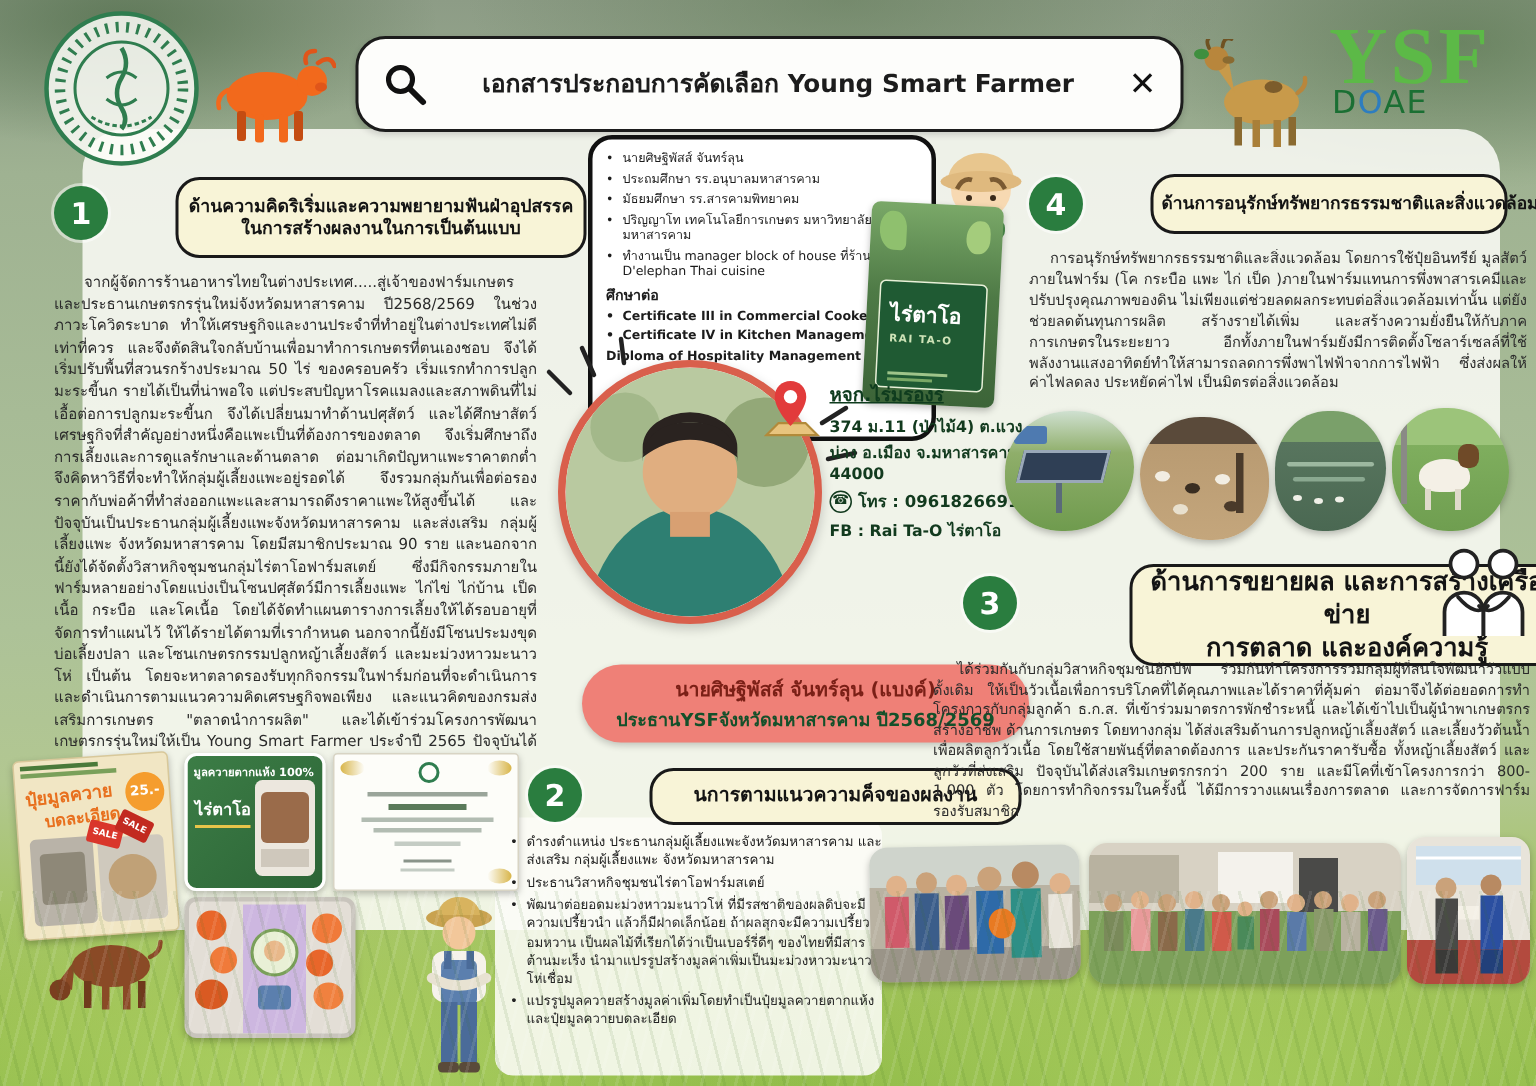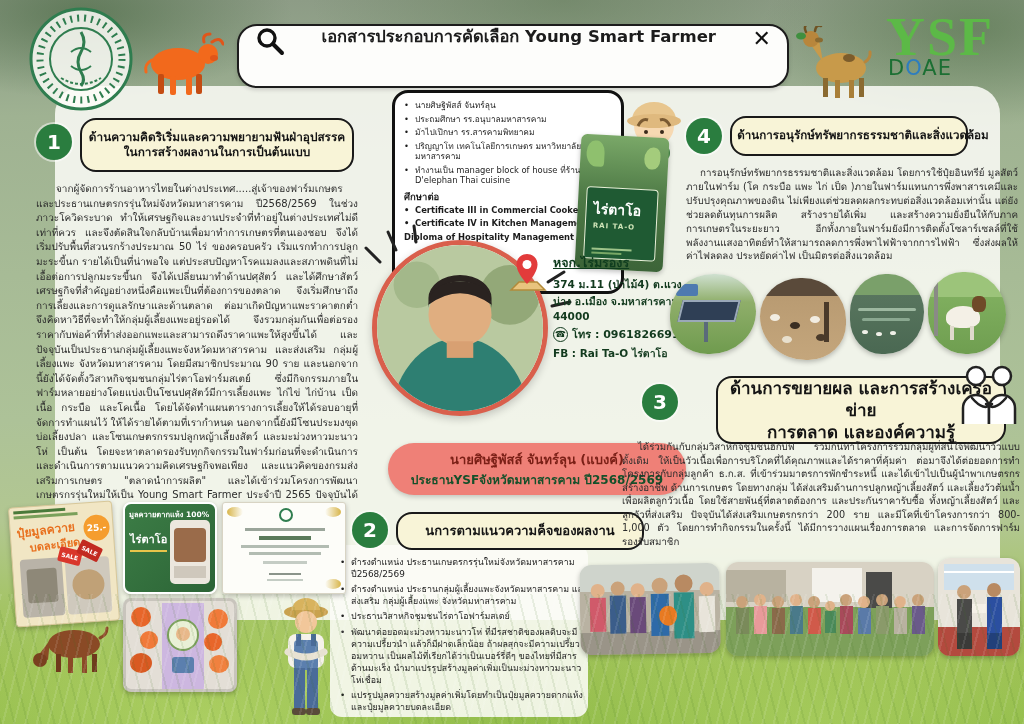--- a/index.html
+++ b/index.html
@@ -18,28 +18,28 @@
     background:repeating-linear-gradient(104deg, rgba(255,255,255,.10) 0 2px, transparent 2px 11px),
                repeating-linear-gradient(76deg, rgba(60,110,30,.10) 0 2px, transparent 2px 13px);
     pointer-events:none; }
   .abs { position:absolute; }
   .panel { background:rgba(252,252,247,.86); border-radius:28px; }
   .numcircle { width:36px; height:36px; border-radius:50%; background:#2a7d3f; color:#fff;
     display:flex; align-items:center; justify-content:center; font-size:20px; font-weight:bold;
     box-shadow:0 0 0 2px rgba(255,255,255,.5); }
   .headbox { background:#f8f4d7; border:2.5px solid #191919; border-radius:16px;
     display:flex; flex-direction:column; align-items:center; justify-content:center;
-    font-weight:bold; color:#141414; text-align:center; line-height:1.3; }
+    font-weight:bold; color:#141414; text-align:center; line-height:1.3;margin-left:37px; }
   .para { color:#2b2b2b; text-align:justify; }
   .para::first-line {}
   ul.dots { list-style:none; }
   ul.dots li { position:relative; padding-left:11px; margin-bottom:3px; }
   ul.dots li::before { content:"•"; position:absolute; left:0; top:0; }
   .searchbar { background:#fdfdfb; border:2.5px solid #1c1c1c; border-radius:20px;
-    display:flex; box-shadow:0 2px 4px rgba(0,0,0,.15); }
+    display:flex; align-items:center; box-shadow:0 2px 4px rgba(0,0,0,.15); }
   .phototag { overflow:hidden; box-shadow:0 2px 5px rgba(0,0,0,.25); }
   svg { display:block; }
 </style>
 </head>
 <body>
 
 <div id="stage">
 
   <div class="abs panel" style="left:55px; top:86px; width:945px; height:534px;"></div>
   <div class="abs" style="left:330px; top:545px; width:258px; height:172px; background:rgba(252,252,247,.88); border-radius:12px;"></div>
@@ -191,21 +191,21 @@
       <rect x="33" y="72" width="11" height="40" fill="#4a6b99"></rect>
       <rect x="18" y="112" width="14" height="7" rx="3" fill="#5a4a3a"></rect>
       <rect x="32" y="112" width="14" height="7" rx="3" fill="#5a4a3a"></rect>
     </svg>
   </div>
 
   <div class="abs" style="left:392px; top:90px; width:232px; height:204px; background:#fff; border:3px solid #111; border-radius:16px; padding:7px 9px; color:#1c1c1c;">
     <ul class="dots" style="font-size:8.4px; line-height:1.25; font-weight:normal;">
       <li>นายศิษฐิพัสส์ จันทร์ลุน</li>
       <li>ประถมศึกษา รร.อนุบาลมหาสารคาม</li>
-      <li>มัาไปเปึกษา รร.สารคามพิทยาคม</li>
+      <li>มัธยมศึกษา รร.สารคามพิทยาคม</li>
       <li>ปริญญาโท เทคโนโลยีการเกษตร มหาวิทยาลัยราชภัฏมหาสารคาม</li>
       <li>ทำงานเป็น manager block of house ที่ร้าน D'elephan Thai cuisine</li>
     </ul>
     <div style="font-weight:bold; font-size:9.5px; margin:2px 0 1px;">ศึกษาต่อ</div>
     <ul class="dots" style="font-size:8.4px; line-height:1.3; font-weight:bold;">
       <li>Certificate III in Commercial Cookery</li>
       <li>Certificate IV in Kitchen Management</li>
     </ul>
     <div style="font-weight:bold; font-size:8.4px;">Diploma of Hospitality Management</div>
   </div>
@@ -282,21 +282,20 @@
     <div style="font-weight:bold; font-size:12px; color:#14502a;">ประธานYSFจังหวัดมหาสารคาม ปี2568/2569</div>
   </div>
 
   <div class="abs numcircle" style="left:352px; top:512px;">
       <span>2</span>
     </div>
   <div class="abs headbox" style="left:396px; top:512px; width:248px; height:38px; font-size:13px;">
     <div>นการตามแนวความค็จของผลงาน</div>
   </div>
   <ul class="abs dots" style="left:340px; top:556px; width:250px; font-size:8.9px; line-height:1.36; color:#222; list-style:none;">
-    <li>ดำรงตำแหน่ง ประธานเกษตรกรรุ่นใหม่จังหวัดมหาสารคาม ปี2568/2569</li>
     <li>ดำรงตำแหน่ง ประธานกลุ่มผู้เลี้ยงแพะจังหวัดมหาสารคาม และส่งเสริม กลุ่มผู้เลี้ยงแพะ จังหวัดมหาสารคาม</li>
     <li>ประธานวิสาหกิจชุมชนไร่ตาโอฟาร์มสเตย์</li>
     <li>พัฒนาต่อยอดมะม่วงหาวมะนาวโห่ ที่มีรสชาติของผลดิบจะมีความเปรี้ยวนำ แล้วก็มีฝาดเล็กน้อย ถ้าผลสุกจะมีความเปรี้ยวอมหวาน เป็นผลไม้ที่เรียกได้ว่าเป็นเบอร์รี่ดีๆ ของไทยที่มีสารต้านมะเร็ง นำมาแปรรูปสร้างมูลค่าเพิ่มเป็นมะม่วงหาวมะนาวโห่เชื่อม</li>
     <li>แปรรูปมูลควายสร้างมูลค่าเพิ่มโดยทำเป็นปุ๋ยมูลควายตากแห้ง และปุ๋ยมูลควายบดละเอียด</li>
   </ul>
 
   <div class="abs numcircle" style="left:686px; top:118px;">
       <span>4</span>
     </div>
   <div class="abs headbox" style="left:730px; top:116px; width:238px; height:40px; font-size:11.6px; white-space:nowrap;padding-left:28px;">

